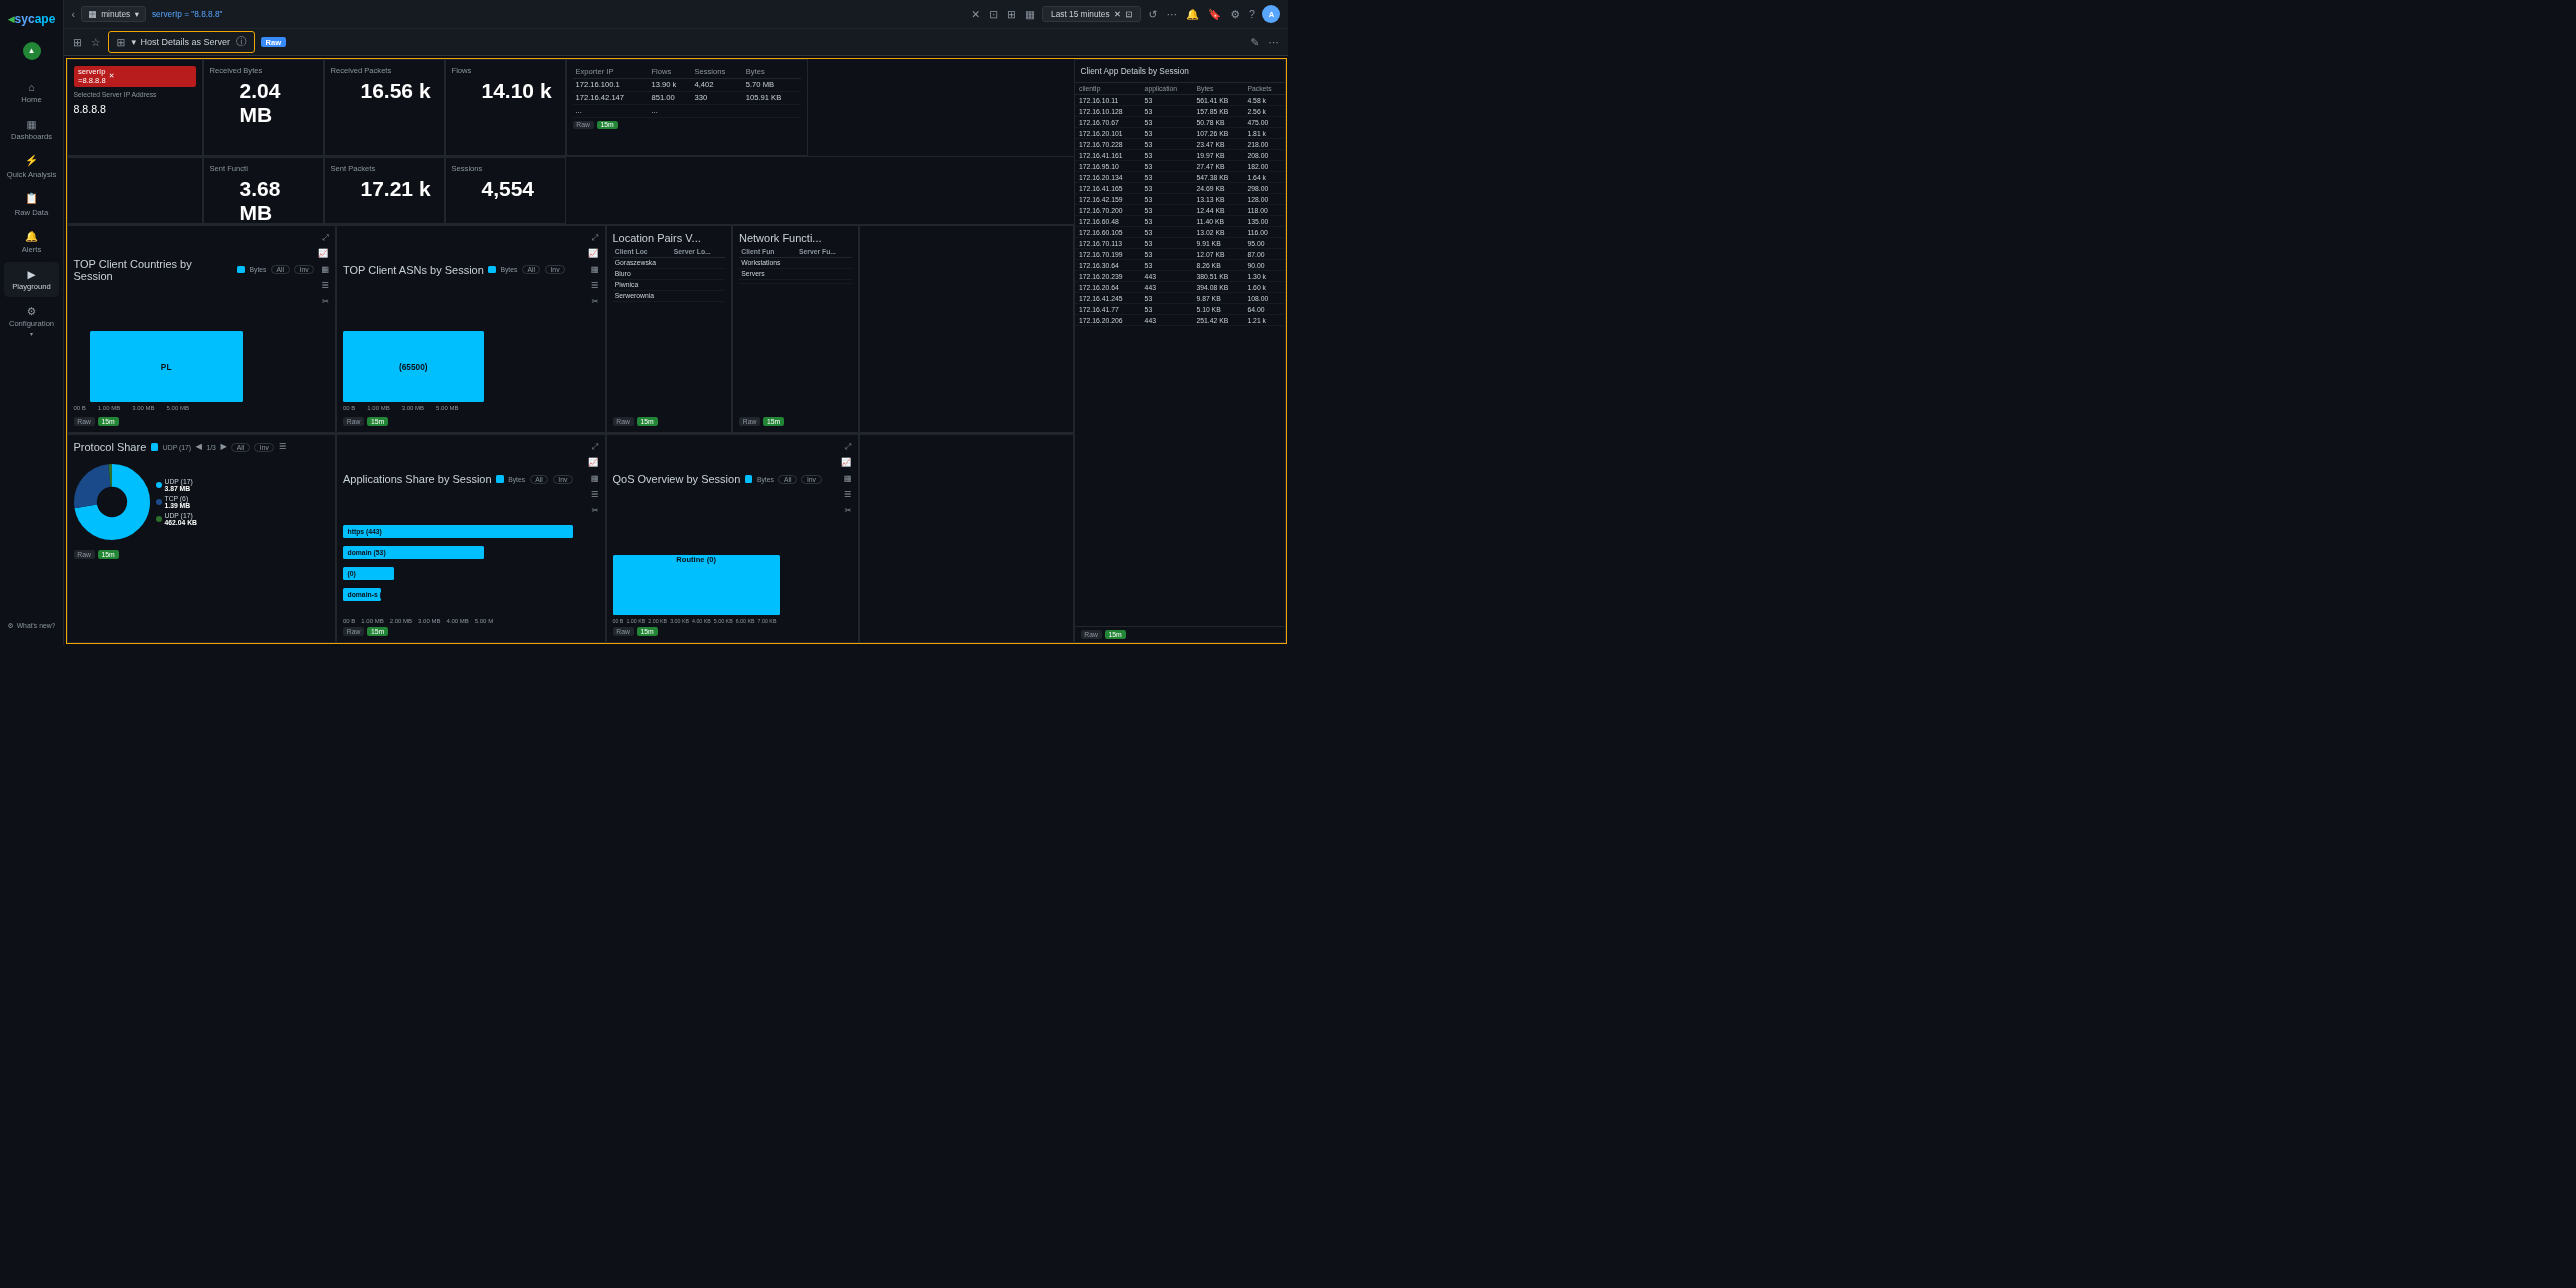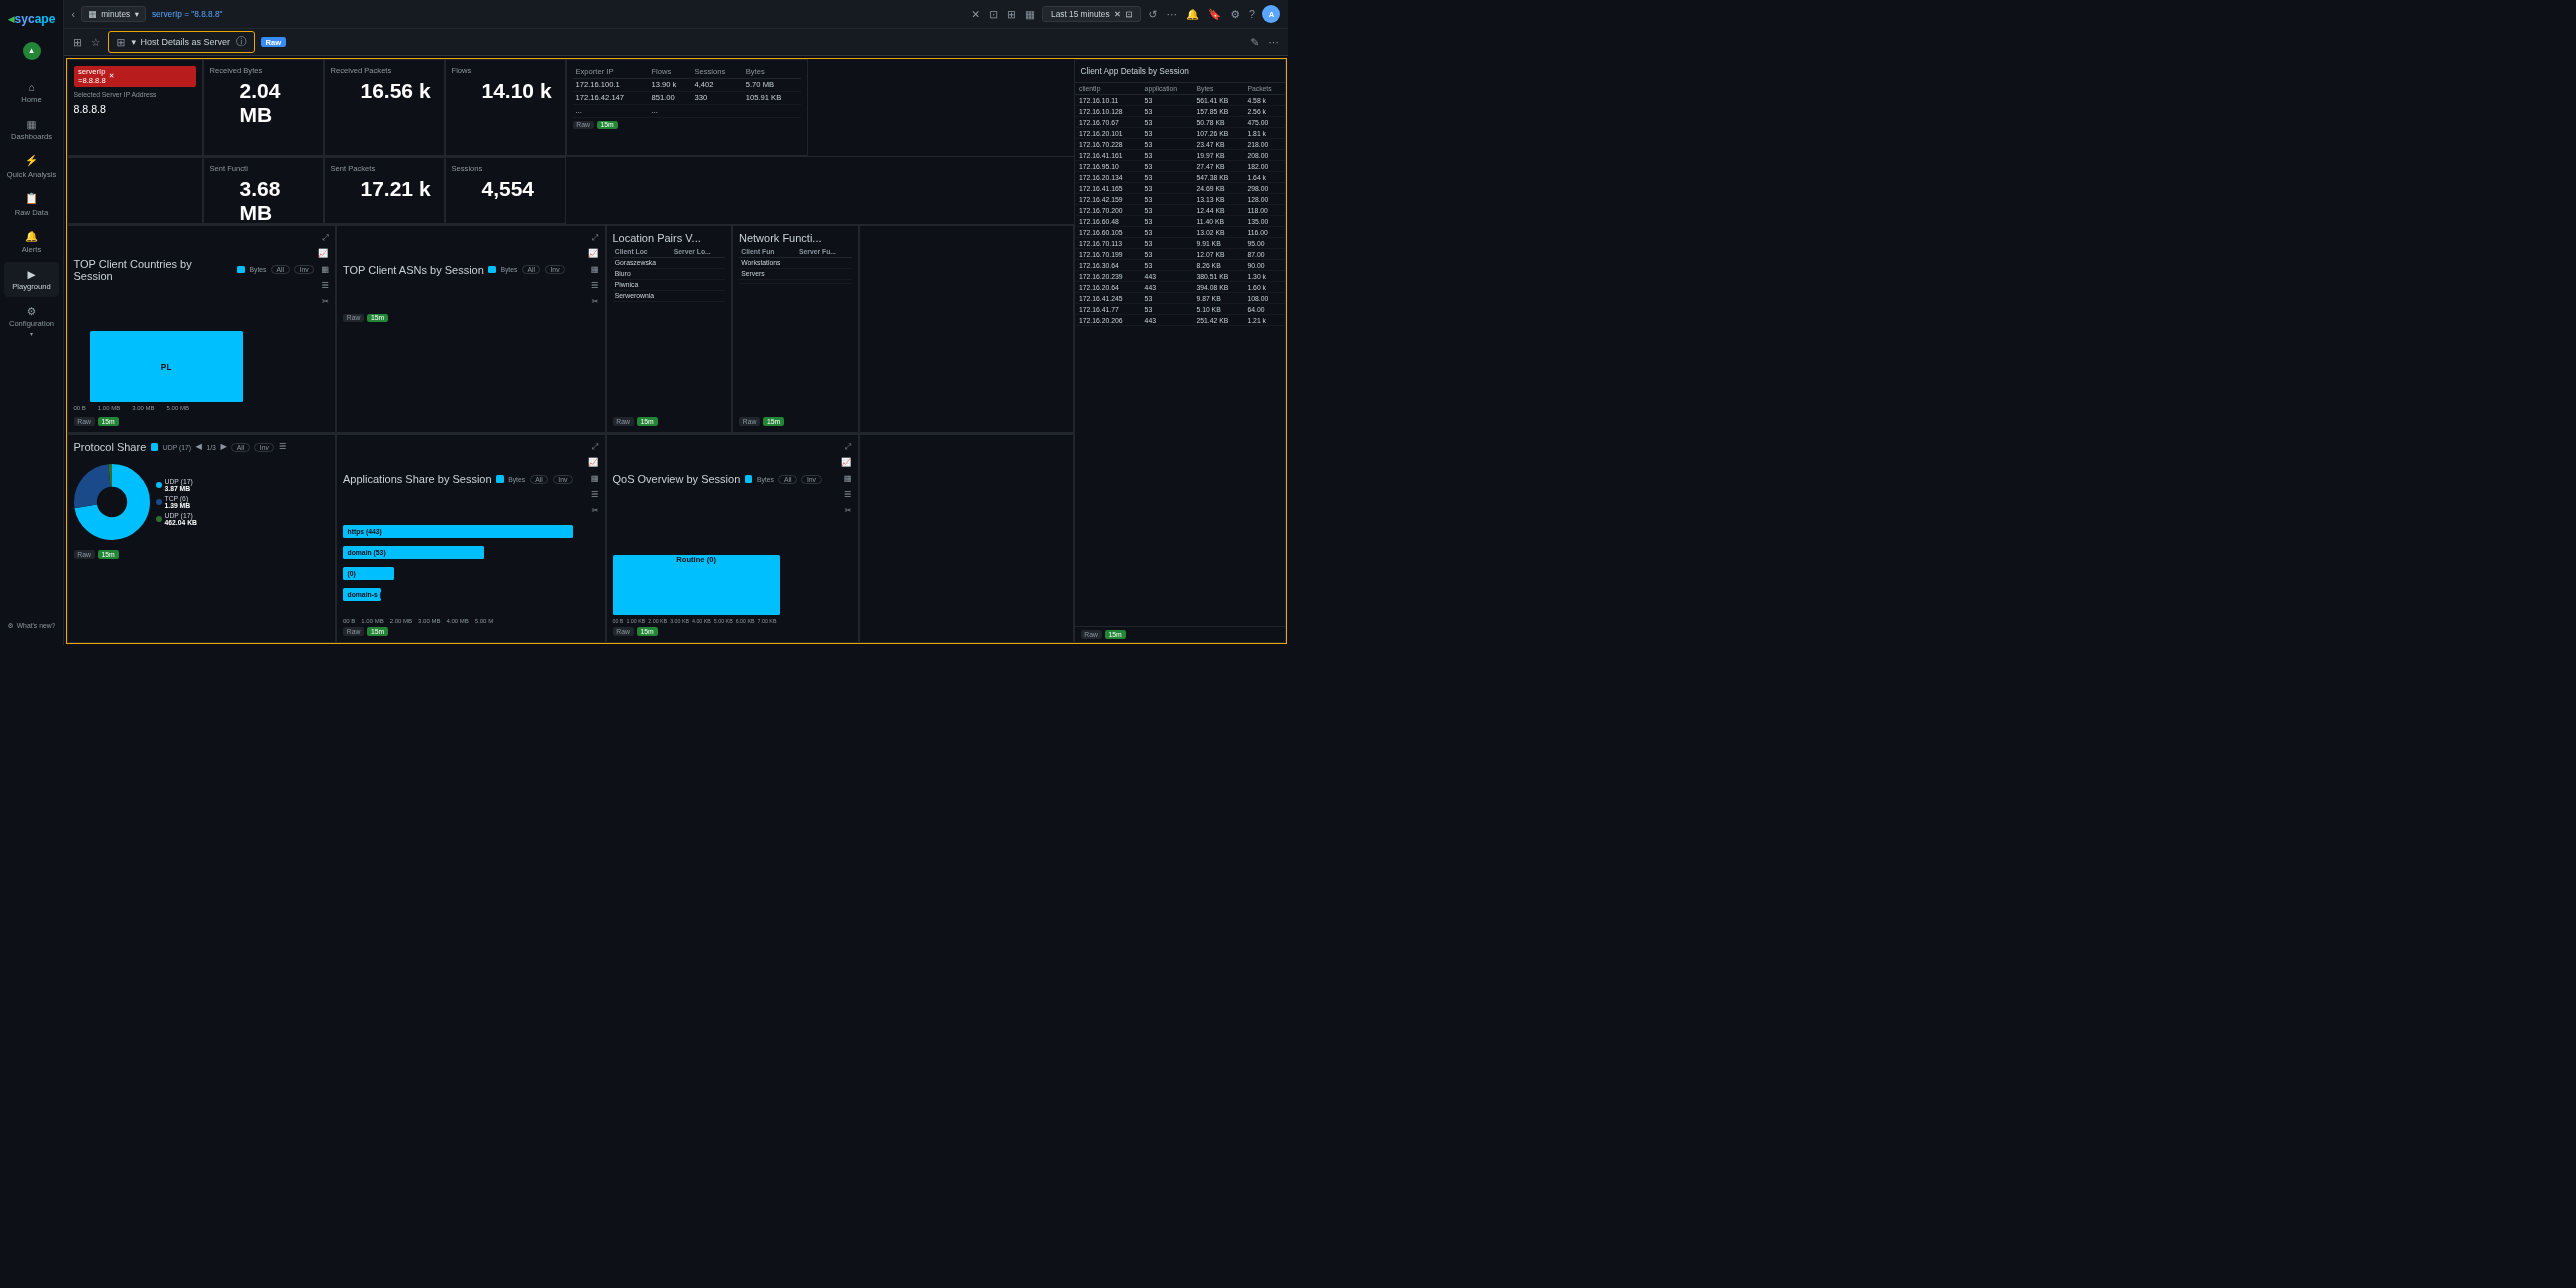--- a/index.html
+++ b/index.html
@@ -682,20 +682,35 @@
               <span class="legend-dot"></span>
               <span style="font-size:6.8px;color:#8b949e;">Bytes</span>
               <span class="badge-pill">All</span>
               <span class="badge-pill">Inv</span>
               <div class="panel-icons-right">
                 <span class="chart-icon-btn">⤢</span>
                 <span class="chart-icon-btn">📈</span>
                 <span class="chart-icon-btn">▦</span>
                 <span class="chart-icon-btn">☰</span>
                 <span class="chart-icon-btn">✂</span>
+              </div>
+            </div>
+            <div style="flex:1;display:flex;flex-direction:column;justify-content:center;padding:3px 0;">
+              <div style="display:flex;flex-direction:column;gap:1.5px;flex:1;">
+                <div style="display:flex;align-items:flex-end;flex:1;position:relative;">
+                  <div style="width:55%;height:80%;background:#00bfff;border-radius:1.5px;display:flex;align-items:center;justify-content:center;font-size:8.3px;font-weight:bold;color:#0d1117;min-height:60px;">
+                    <span>(65500)</span>
+                  </div>
+                </div>
+              </div>
+              <div style="display:flex;gap:12px;font-size:6px;color:#8b949e;margin-top:3px;">
+                <span>00 B</span>
+                  <span>1.00 MB</span>
+                  <span>3.00 MB</span>
+                  <span>5.00 MB</span>
               </div>
             </div>
             <div class="bottom-badges">
               <span class="badge-raw">Raw</span>
               <span class="badge-15m">15m</span>
             </div>
           </div>
 
           <div style="display:grid;grid-template-columns:1fr 1fr;border:0;">
 

